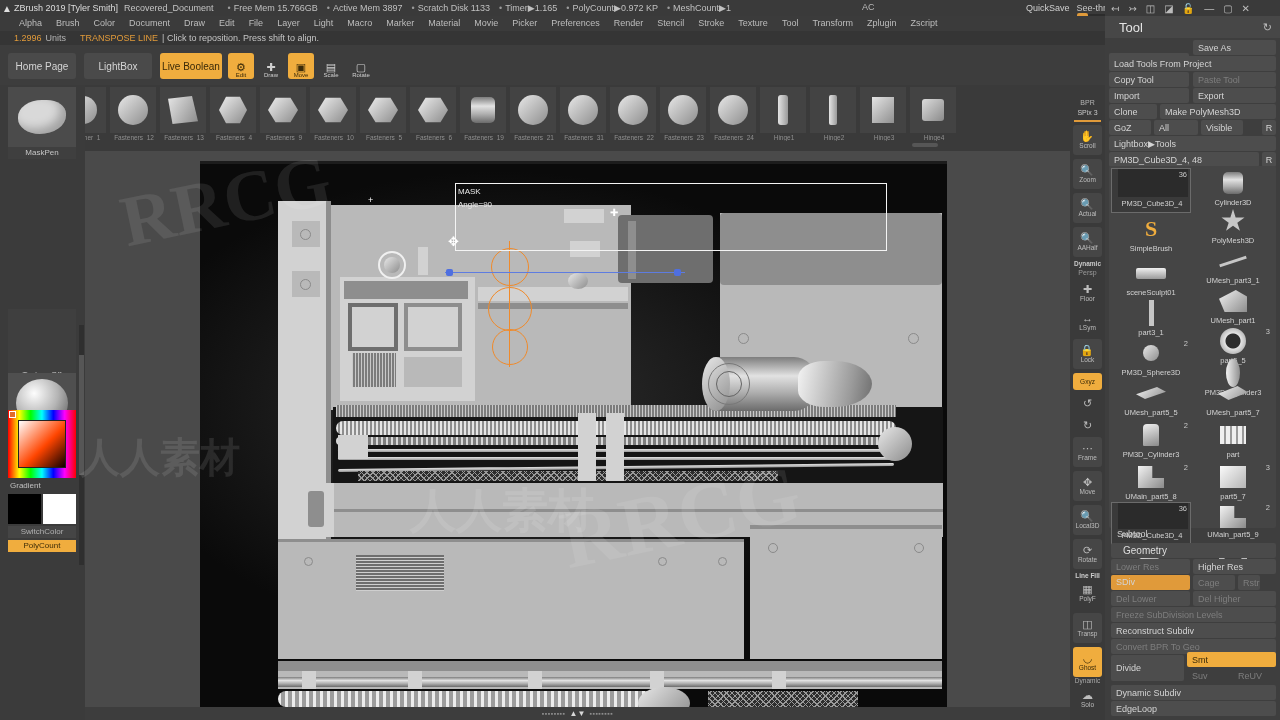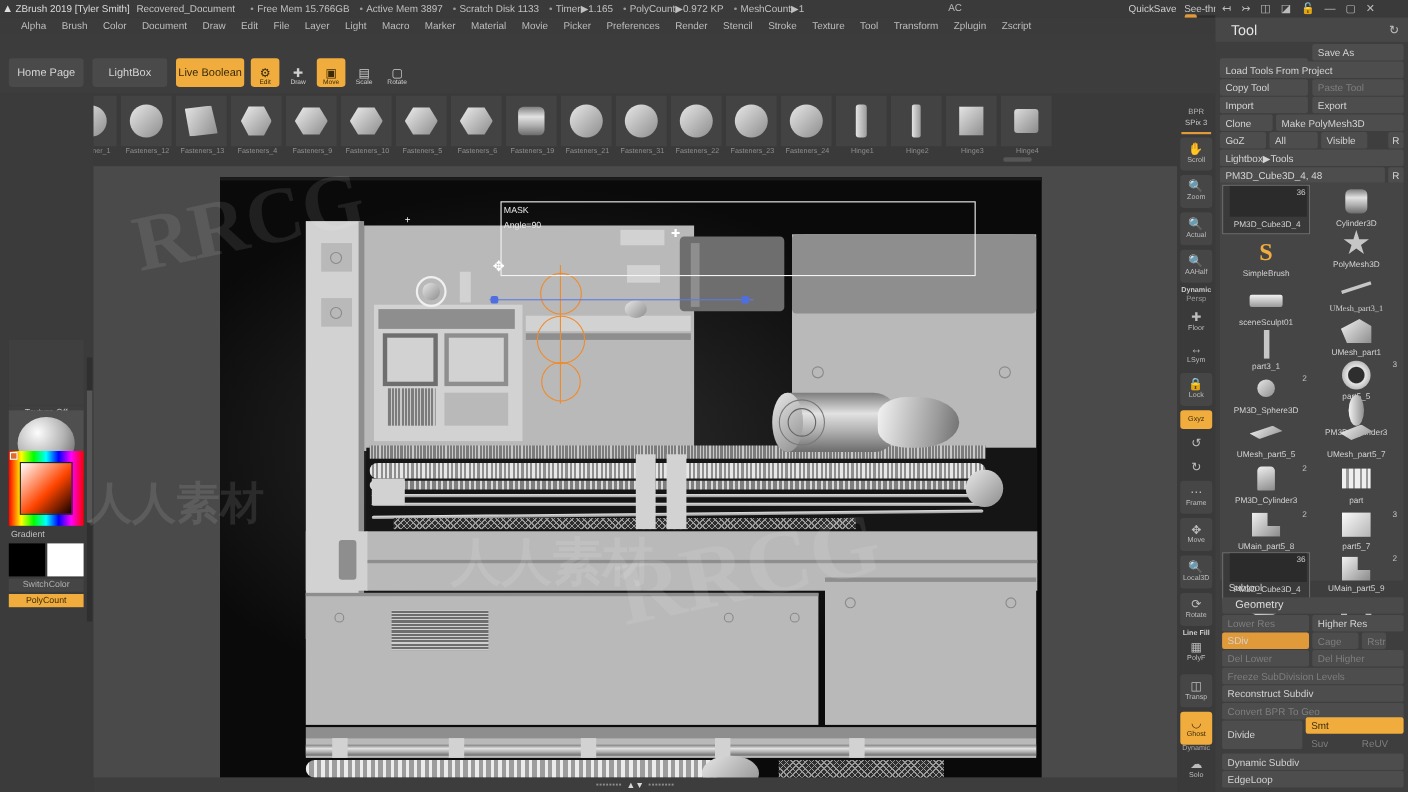--- a/index.html
+++ b/index.html
@@ -364,20 +364,26 @@
     <span class="mi">Render</span>
     <span class="mi">Stencil</span>
     <span class="mi">Stroke</span>
     <span class="mi">Texture</span>
     <span class="mi">Tool</span>
     <span class="mi">Transform</span>
     <span class="mi">Zplugin</span>
     <span class="mi">Zscript</span>
   </div>
 
+  <div class="statusline">
+    <span class="units-val">1.2996</span>
+    <span class="units-lbl">Units</span>
+    <span class="tl">TRANSPOSE LINE</span>
+    <span class="tl-msg">| Click to reposition. Press shift to align.</span>
+  </div>
 
   <div class="topshelf">
     <div class="tbtn" style="left:8px;width:68px;">Home Page</div>
     <div class="tbtn" style="left:84px;width:68px;">LightBox</div>
     <div class="tbtn on" style="left:160px;width:62px;">Live Boolean</div>
 
     <div class="sqbtn on" style="left:228px;">
       <span class="gl">⚙</span>
       <span>Edit</span>
     </div>
@@ -537,20 +543,26 @@
       <div class="tic">
           <div class="shape" style="width:22px;height:22px;border-radius:3px;background:linear-gradient(135deg,#dcdcdc,#8a8a8a);"></div>
         </div>
       <div class="tlbl">Hinge4</div>
     </div>
 
     <div style="position:absolute;left:912px;top:58px;width:26px;height:4px;background:#565656;border-radius:2px;"></div>
   </div>
 
   <div class="leftbar">
+    <div class="lslot" style="top:2px;">
+      <div class="sw">
+        <div style="width:48px;height:34px;background:#d9d9d9;border-radius:50% 40% 55% 45%;box-shadow:inset -6px -5px 10px rgba(0,0,0,0.25);"></div>
+      </div>
+      <div class="sl">MaskPen</div>
+    </div>
     <div class="lslot" style="top:224px;">
       <div class="sw" style="background:#3f3f3f;"></div>
       <div class="sl">Texture Off</div>
     </div>
     <div class="lslot" style="top:288px;">
       <div class="sw" style="background:#4f4f4f;">
         <div style="width:52px;height:48px;border-radius:50%;background:radial-gradient(circle at 35% 30%,#fdfdfd,#b4b4b4 50%,#6d6d6d 85%);"></div>
       </div>
       <div class="sl">BasicMaterial</div>
     </div>
@@ -822,21 +834,21 @@
             <div class="shape" style="width:24px;height:24px;clip-path:polygon(50% 0,61% 35%,98% 35%,68% 57%,79% 91%,50% 70%,21% 91%,32% 57%,2% 35%,39% 35%);"></div>
           </div>
         <div class="tglbl">PolyMesh3D</div>
       </div>
       <div class="tgitem" style="left:2px;top:48px;">
         <div class="tgic">
             <span style="color:#f0ad3e;font-size:22px;font-weight:bold;font-family:'Liberation Serif',serif;">S</span>
           </div>
         <div class="tglbl">SimpleBrush</div>
       </div>
-      <div class="tgitem" style="left:84px;top:80px;font-family:Liberation Serif, serif;">
+      <div class="tgitem" style="left:84px;top:80px;">
         <div class="tgic">
             <div class="shape" style="width:28px;height:3px;transform:rotate(-18deg);"></div>
           </div>
         <div class="tglbl">UMesh_part3_1</div>
       </div>
       <div class="tgitem" style="left:2px;top:92px;">
         <div class="tgic">
             <div class="shape" style="width:30px;height:11px;border-radius:2px;background:linear-gradient(180deg,#f0f0f0,#9a9a9a);"></div>
           </div>
         <div class="tglbl">sceneSculpt01</div>

